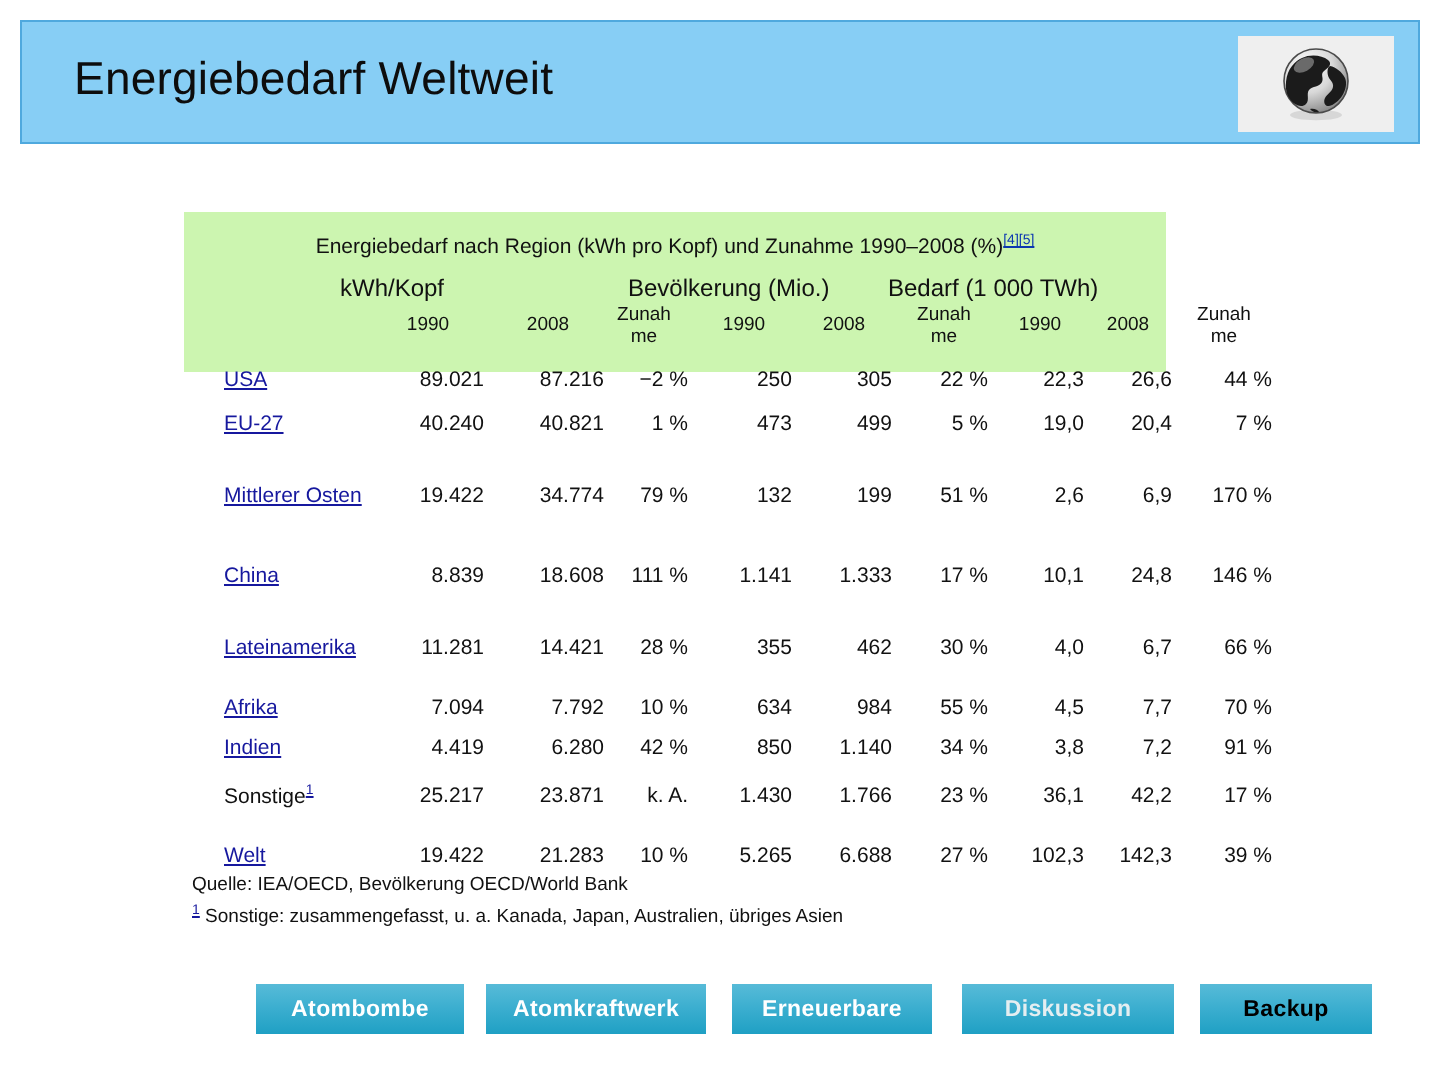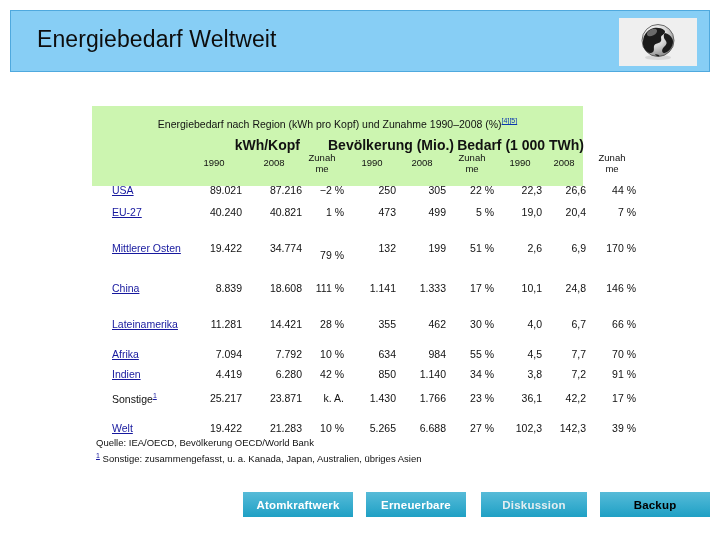--- a/index.html
+++ b/index.html
@@ -86,25 +86,24 @@
 
   .grp-row {
     position: absolute;
     top: 31px;
     left: 0;
     width: 491px;
     height: 16px;
   }
   .grp {
     position: absolute;
-    font-size: 14px;
+    font-size: 12px;
     color: #111;
     white-space: nowrap;
-    text-align: right;
-    font-weight: bold;
+    text-align: left;
   }
   .grp.g0 { left: 78px;  width: 130px; }
   .grp.g1 { left: 222px; width: 140px; }
   .grp.g2 { left: 352px; width: 140px; }
 
   .sub-row {
     position: absolute;
     top: 49px;
     left: 0;
     width: 491px;
@@ -211,21 +210,21 @@
     letter-spacing: 0.2px;
   }
   .nav-btn.dim  { color: #e4eef1; }
   .nav-btn.dark { color: #000000; }
 
   .nb0 { left: 10px;  width: 100px; }
   .nb1 { left: 128px; width: 104px; }
   .nb2 { left: 243px; width: 110px; }
   .nb3 { left: 366px; width: 100px; }
   .nb4 { left: 481px; width: 106px; }
-  .nb5 { left: 600px; width: 110px; }
+  .nb5 { left: 600px; width: 86px; }
 </style>
 </head>
 <body>
 
 <div id="title-bar">
   <div id="title-text">Energiebedarf Weltweit</div>
   <div id="title-logo">
     <svg width="42" height="42" viewBox="0 0 42 42" aria-hidden="true">
       <defs>
         <radialGradient id="gshade" cx="35%" cy="28%" r="75%">
@@ -303,21 +302,21 @@
         <div class="cell num c4" style="position: absolute;">499</div>
         <div class="cell num c5" style="position: absolute;">5 %</div>
         <div class="cell num c6" style="position: absolute;">19,0</div>
         <div class="cell num c7" style="position: absolute;">20,4</div>
         <div class="cell num c8" style="position: absolute;">7 %</div>
       </div>
       <div class="data-row" style="top: 146px;">
         <div class="region c-label" style="position: absolute;"><span>Mittlerer Osten</span></div>
         <div class="cell num c0" style="position: absolute;">19.422</div>
         <div class="cell num c1" style="position: absolute;">34.774</div>
-        <div class="cell num c2" style="position: absolute; margin-top: 7px;">79 %</div>
+        <div class="cell num c2" style="position: absolute;">79 %</div>
         <div class="cell num c3" style="position: absolute;">132</div>
         <div class="cell num c4" style="position: absolute;">199</div>
         <div class="cell num c5" style="position: absolute;">51 %</div>
         <div class="cell num c6" style="position: absolute;">2,6</div>
         <div class="cell num c7" style="position: absolute;">6,9</div>
         <div class="cell num c8" style="position: absolute;">170 %</div>
       </div>
       <div class="data-row" style="top: 186px;">
         <div class="region c-label" style="position: absolute;"><span>China</span></div>
         <div class="cell num c0" style="position: absolute;">8.839</div>
@@ -392,17 +391,18 @@
       </div>
     </div>
 
   <div id="source-block">
     <div>Quelle: IEA/OECD, Bevölkerung OECD/World Bank</div>
     <div><span class="fn-mark">1</span> <span>Sonstige: zusammengefasst, u. a. Kanada, Japan, Australien, übriges Asien</span></div>
   </div>
 </div>
 
 <div id="nav-bar">
+    <div class="nav-btn nb1">Atombombe</div>
     <div class="nav-btn nb2">Atomkraftwerk</div>
     <div class="nav-btn nb3">Erneuerbare</div>
     <div class="nav-btn nb4 dim">Diskussion</div>
     <div class="nav-btn nb5 dark">Backup</div>
   </div>
 
 </body></html>

